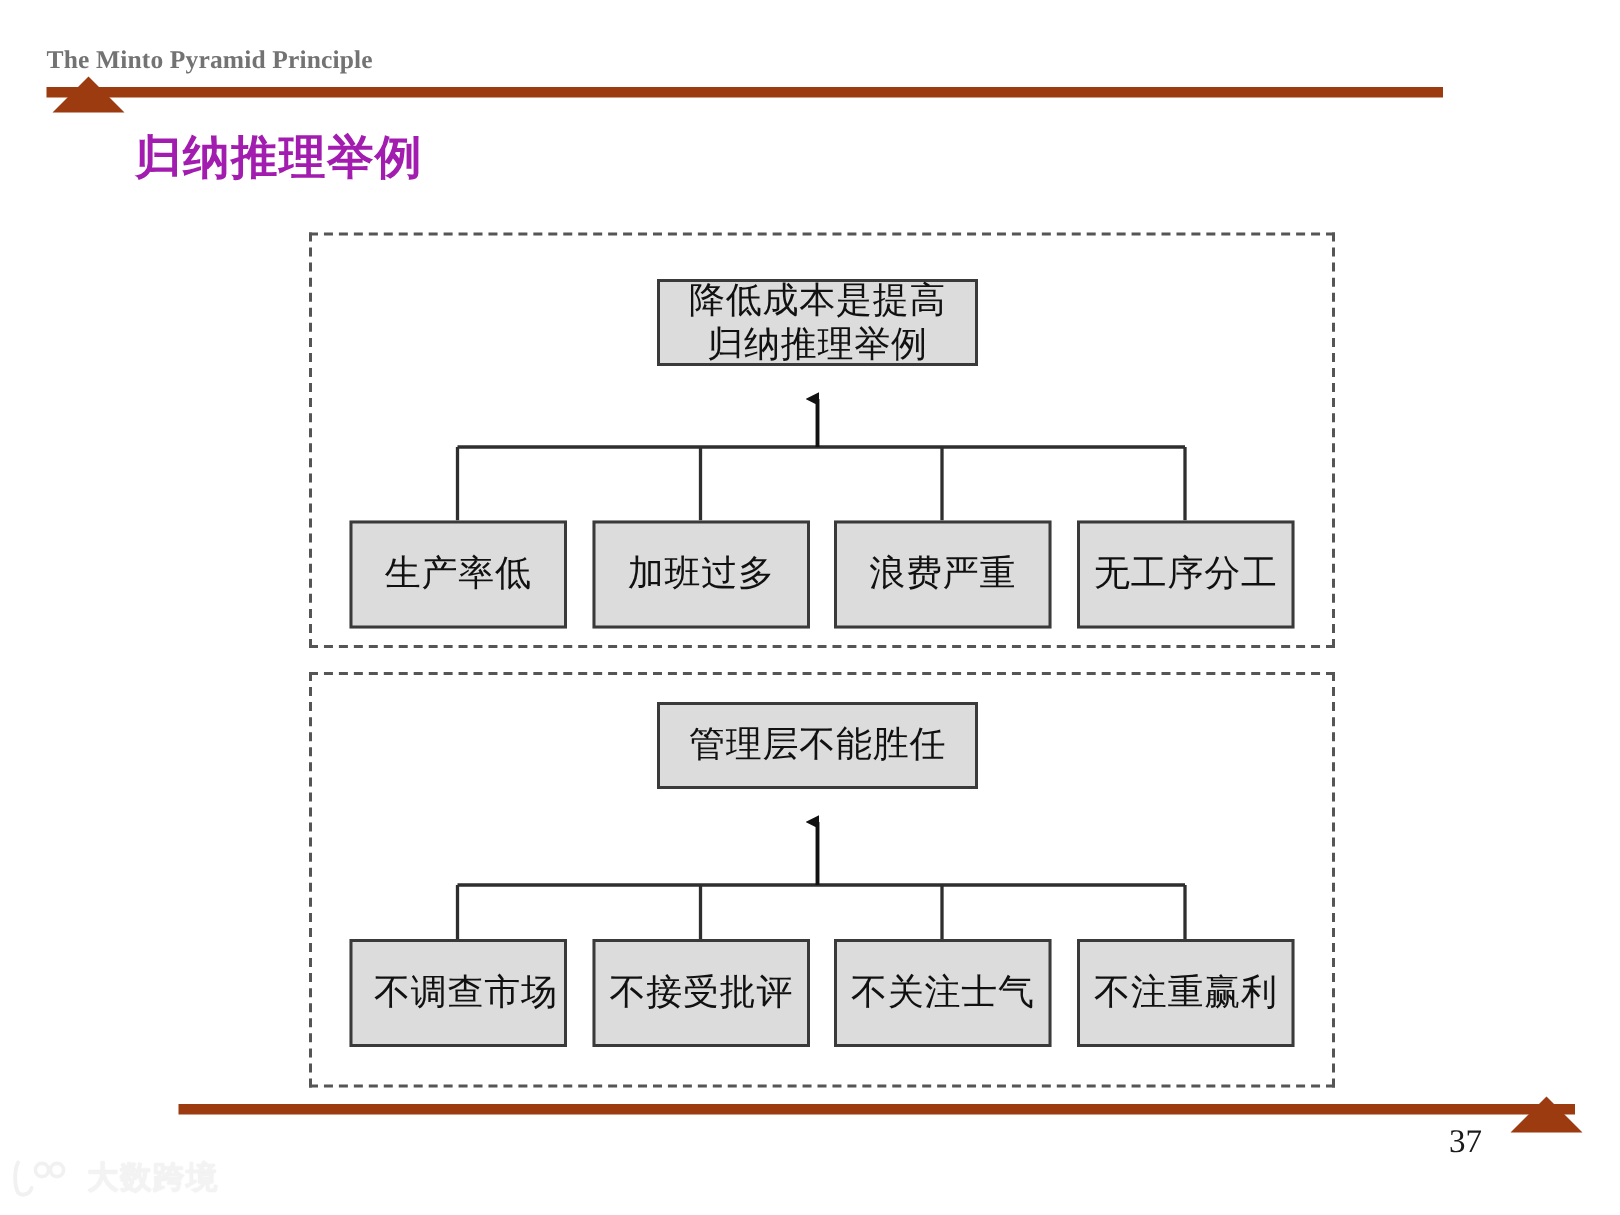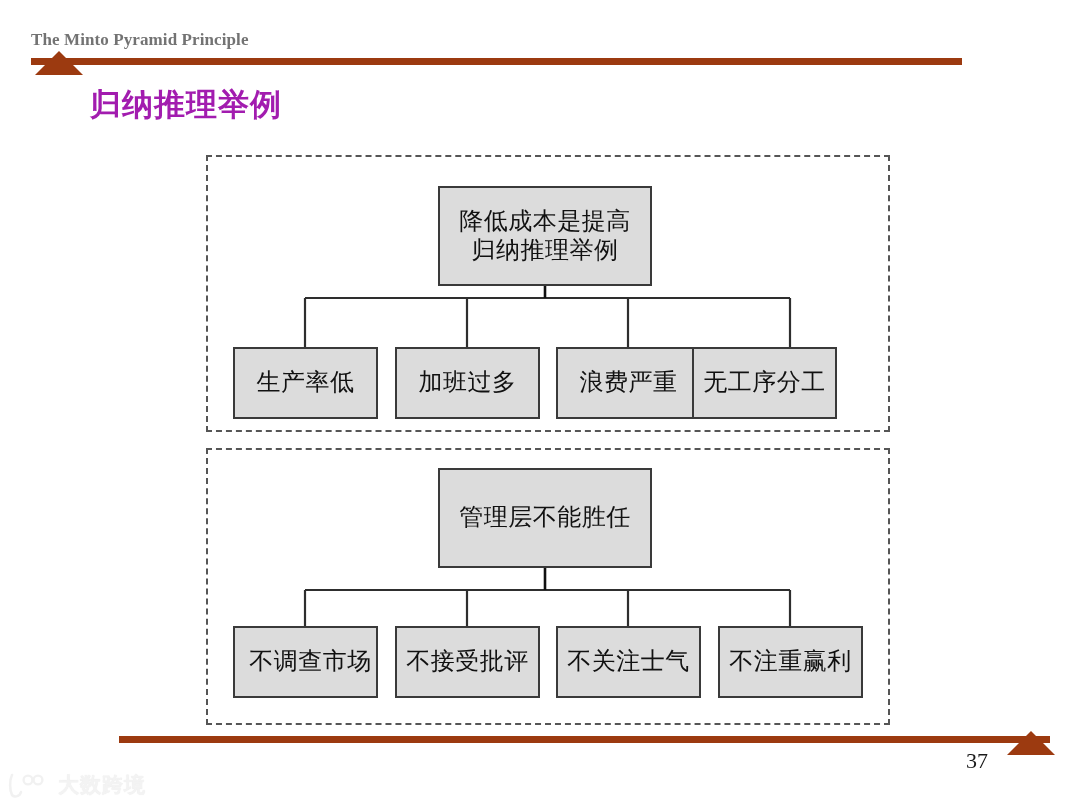--- a/index.html
+++ b/index.html
@@ -93,21 +93,21 @@
     justify-content: center;
     text-align: center;
     font-family: "DejaVu Sans", "Liberation Sans", sans-serif;
     font-size: 24px;
     color: #111111;
     line-height: 1.22;
     letter-spacing: 0.5px;
   }
   .node-top {
     width: 214px;
-    height: 100px;
+    height: 58px;
   }
   .node-leaf {
     width: 145px;
     height: 72px;
   }
 
   
   .connectors {
     position: absolute;
     left: 0;
@@ -210,21 +210,21 @@
   <div class="node node-top" style="left:438px; top:186px;">
     <div>
       <div>降低成本是提高</div>
       <div>归纳推理举例</div>
     </div>
   </div>
 
   <div class="node node-leaf" style="left:233px; top:347px;">生产率低</div>
   <div class="node node-leaf" style="left:395px; top:347px;">加班过多</div>
   <div class="node node-leaf" style="left:556px; top:347px;">浪费严重</div>
-  <div class="node node-leaf" style="left:692px; top:347px;">无工序分工</div>
+  <div class="node node-leaf" style="left:718px; top:347px;">无工序分工</div>
 
   <div class="group" id="group-2"></div>
 
   <div class="node node-top" style="left:438px; top:468px;">
     <div>
       <div>管理层不能胜任</div>
     </div>
   </div>
 
   <div class="node node-leaf" style="left:233px; top:626px;padding-left:10px;">不调查市场</div>

